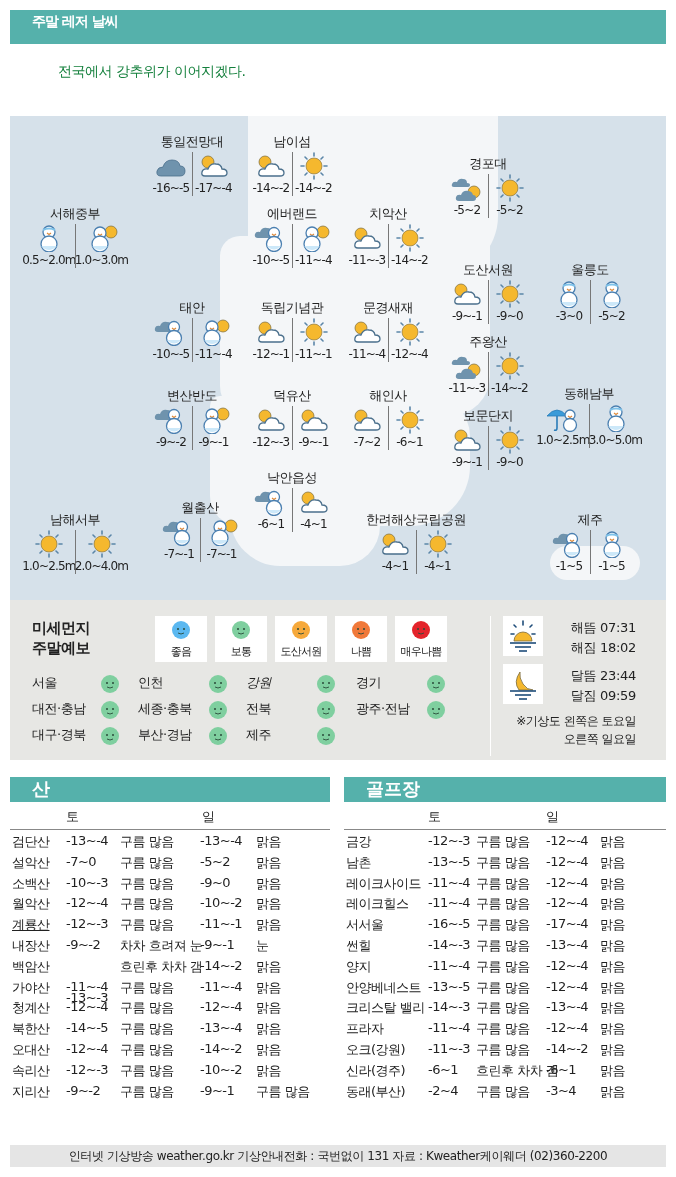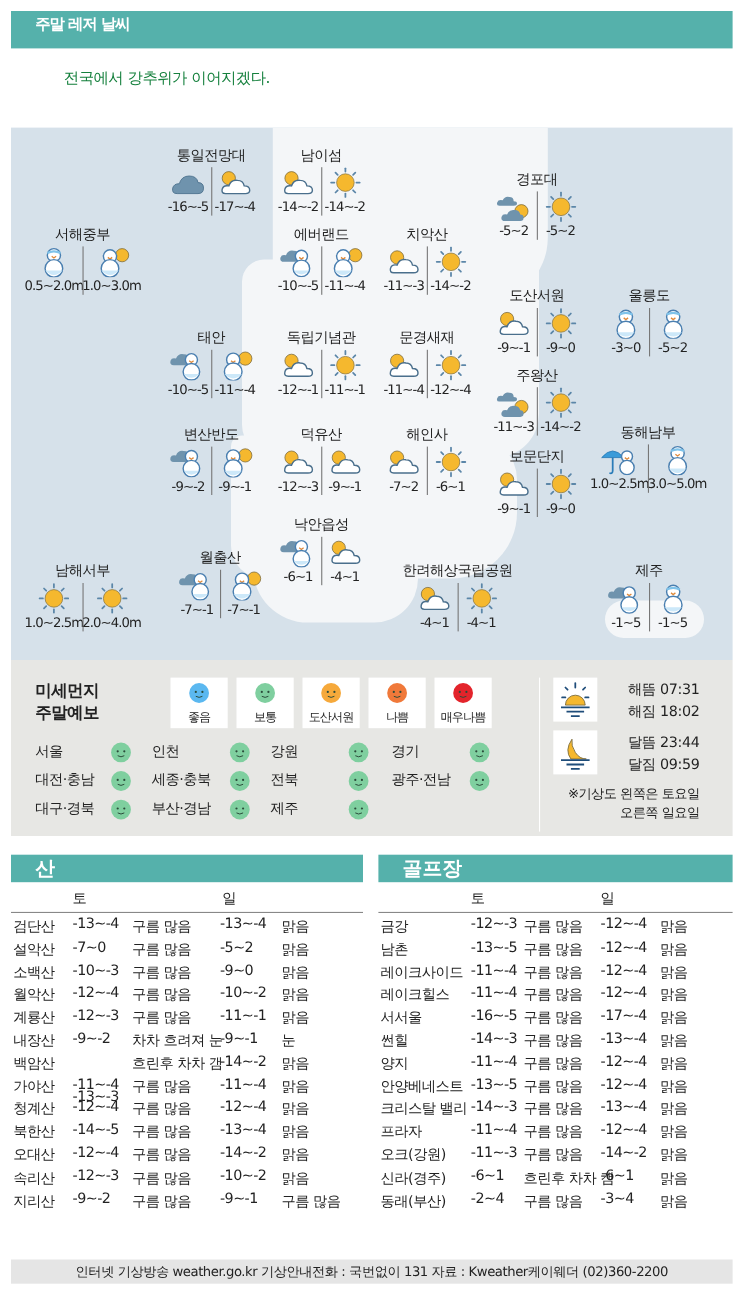--- a/index.html
+++ b/index.html
@@ -557,21 +557,21 @@
   </div>
 
   <div class="region" style="left:22px;top:74px;">서울</div>
   <svg class="region-face" width="20" height="20" viewBox="0 0 20 20" style="left:90px;top:74px;color:#7fcf9f">
       <use href="#i-face"></use>
     </svg>
   <div class="region" style="left:128px;top:74px;">인천</div>
   <svg class="region-face" width="20" height="20" viewBox="0 0 20 20" style="left:198px;top:74px;color:#7fcf9f">
       <use href="#i-face"></use>
     </svg>
-  <div class="region" style="left:236px;top:74px;">강원</div>
+  <div class="region" style="left:236px;top:74px;font-style:italic;">강원</div>
   <svg class="region-face" width="20" height="20" viewBox="0 0 20 20" style="left:306px;top:74px;color:#7fcf9f">
       <use href="#i-face"></use>
     </svg>
   <div class="region" style="left:346px;top:74px;">경기</div>
   <svg class="region-face" width="20" height="20" viewBox="0 0 20 20" style="left:416px;top:74px;color:#7fcf9f">
       <use href="#i-face"></use>
     </svg>
 
   <div class="region" style="left:22px;top:100px;">대전·충남</div>
   <svg class="region-face" width="20" height="20" viewBox="0 0 20 20" style="left:90px;top:100px;color:#7fcf9f">
@@ -673,21 +673,21 @@
         <span style="left: 246px;">맑음</span>
       </div>
       <div class="tbl-row">
         <span style="left: 2px;">월악산</span>
         <span style="left: 56px;">-12~-4</span>
         <span style="left: 110px;">구름 많음</span>
         <span style="left: 190px;">-10~-2</span>
         <span style="left: 246px;">맑음</span>
       </div>
       <div class="tbl-row">
-        <span style="left: 2px;">계룡산</span>
+        <span style="left: 2px; text-decoration: underline;">계룡산</span>
         <span style="left: 56px;">-12~-3</span>
         <span style="left: 110px;">구름 많음</span>
         <span style="left: 190px;">-11~-1</span>
         <span style="left: 246px;">맑음</span>
       </div>
       <div class="tbl-row">
         <span style="left: 2px;">내장산</span>
         <span style="left: 56px;">-9~-2</span>
         <span style="left: 110px;">차차 흐려져 눈</span>
         <span style="left: 190px;">-9~-1</span>

